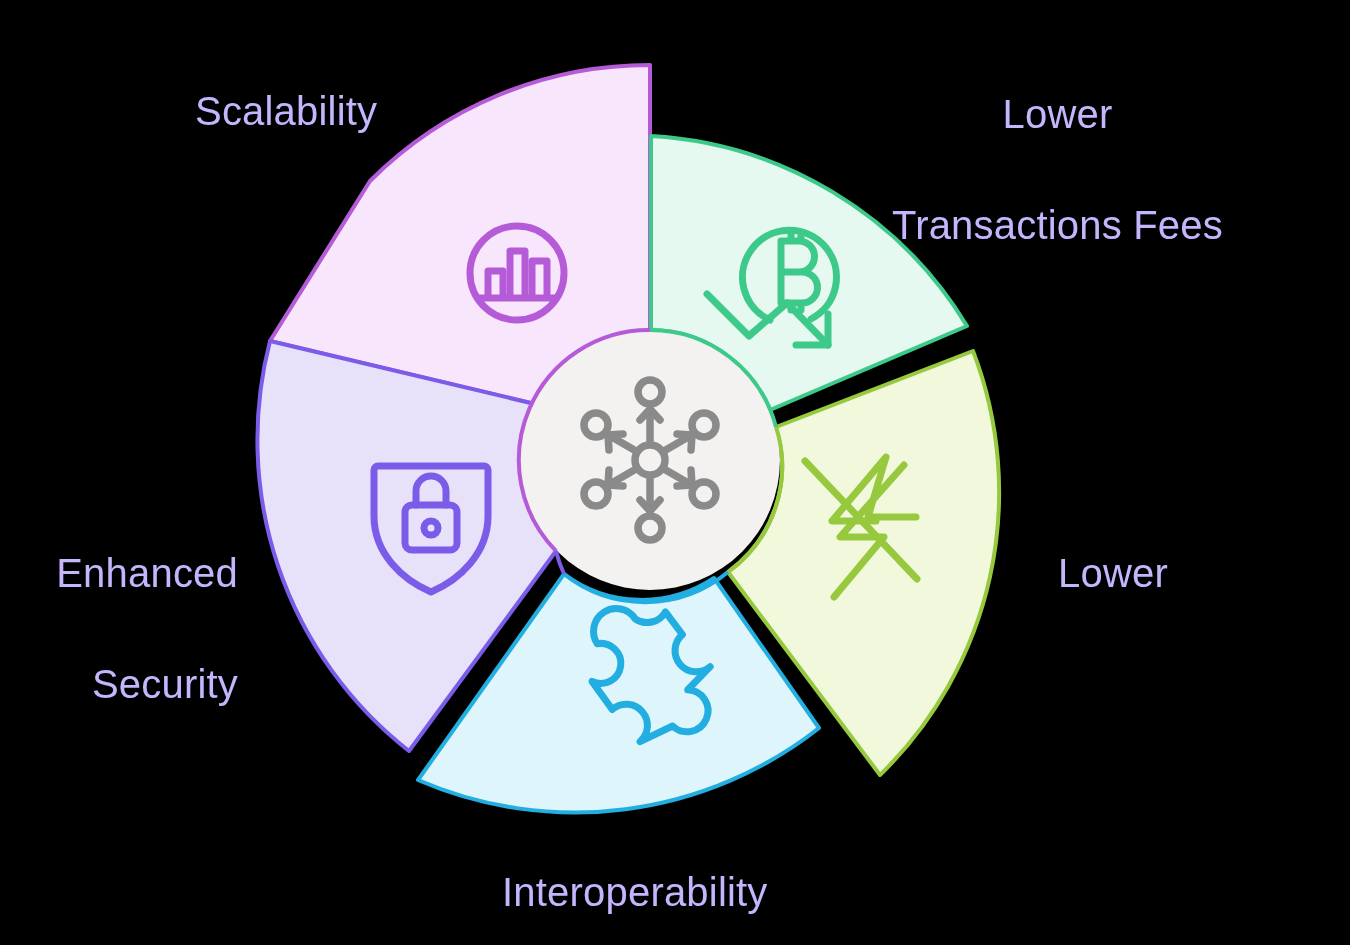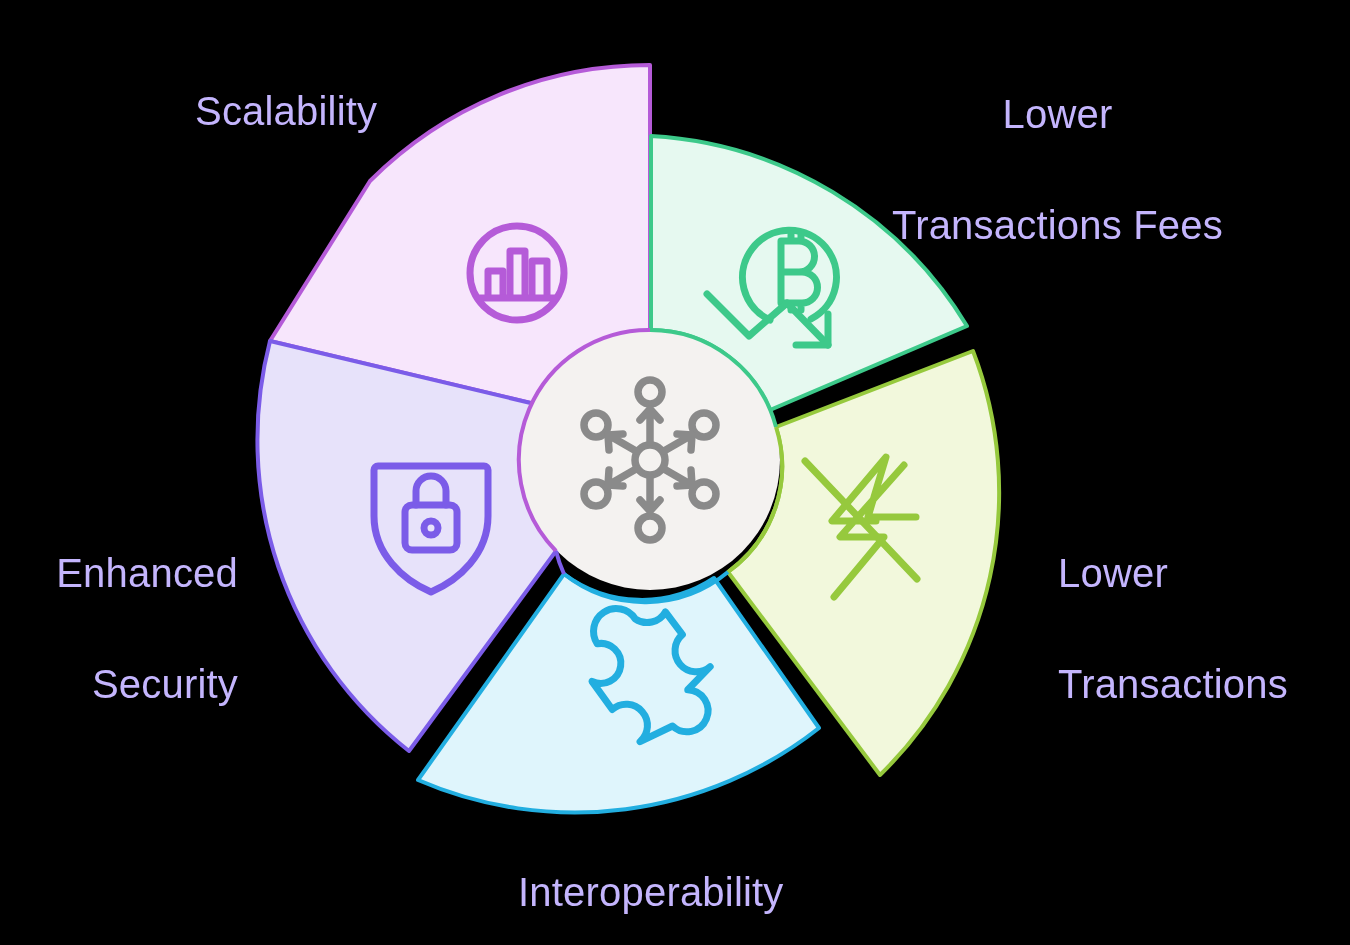--- a/index.html
+++ b/index.html
@@ -71,21 +71,20 @@
   }
   #label-faster {
     left: 1058px;
     top: 491px;
     text-align: left;
   }
   #label-interop {
     left: 502px;
     top: 865px;
     text-align: left;
-    margin-left: 16px;
   }
   #label-security {
     right: 1112px;
     top: 491px;
     text-align: right;
     width: 300px;
     left: auto;
   }
 </style>
 </head>
@@ -219,21 +218,20 @@
 
   <div class="label" id="label-scalability">Scalability</div>
 
   <div class="label" id="label-lower-fees">
     <div>Lower</div>
     <div>Transactions Fees</div>
   </div>
 
   <div class="label" id="label-faster">
     <div>Lower</div>
-    <div>Transactions</div>
   </div>
 
   <div class="label" id="label-interop">Interoperability</div>
 
   <div class="label" id="label-security">
     <div>Enhanced</div>
     <div>Security</div>
   </div>
 
 </div>

